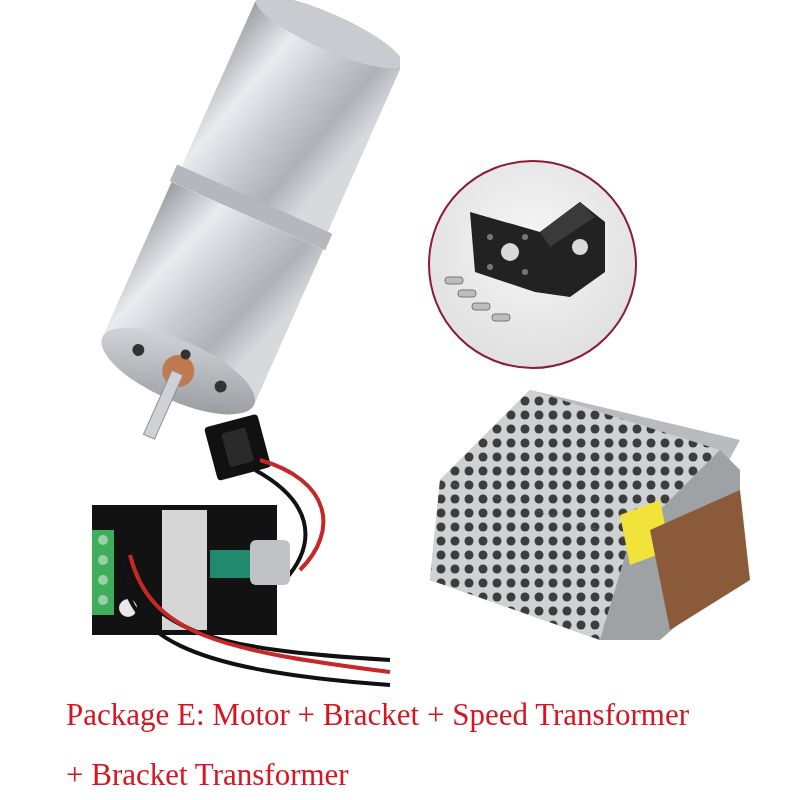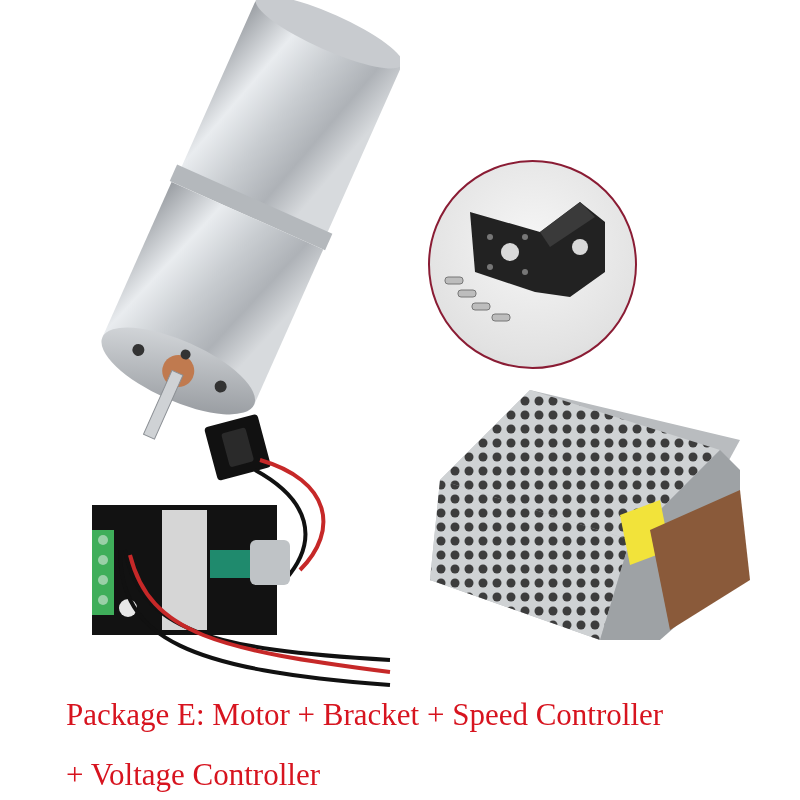--- a/index.html
+++ b/index.html
@@ -97,14 +97,14 @@
     </pattern>
   </defs>
   <polygon points="20,100 110,10 320,60 260,170 180,260 10,200" fill="#b9bcbf"></polygon>
   <polygon points="20,100 110,10 300,70 210,160" fill="url(#holes)"></polygon>
   <polygon points="20,100 210,160 180,260 10,200" fill="url(#holes)"></polygon>
   <polygon points="210,160 300,70 320,90 320,190 240,260 180,260" fill="#9ea2a5"></polygon>
   <polygon points="200,135 240,120 250,170 210,185" fill="#f2e33a"></polygon>
   <polygon points="230,150 320,110 330,200 250,250" fill="#8a5a3a"></polygon>
 </svg>
 
-<div class="abs caption caption-1">Package E: Motor + Bracket + Speed Controller</div>
-<div class="abs caption caption-2">+ Voltage Controller</div>
+<div class="abs caption caption-1">Package E: Motor + Bracket + Speed Transformer</div>
+<div class="abs caption caption-2">+ Bracket Transformer</div>
 
 </body></html>

